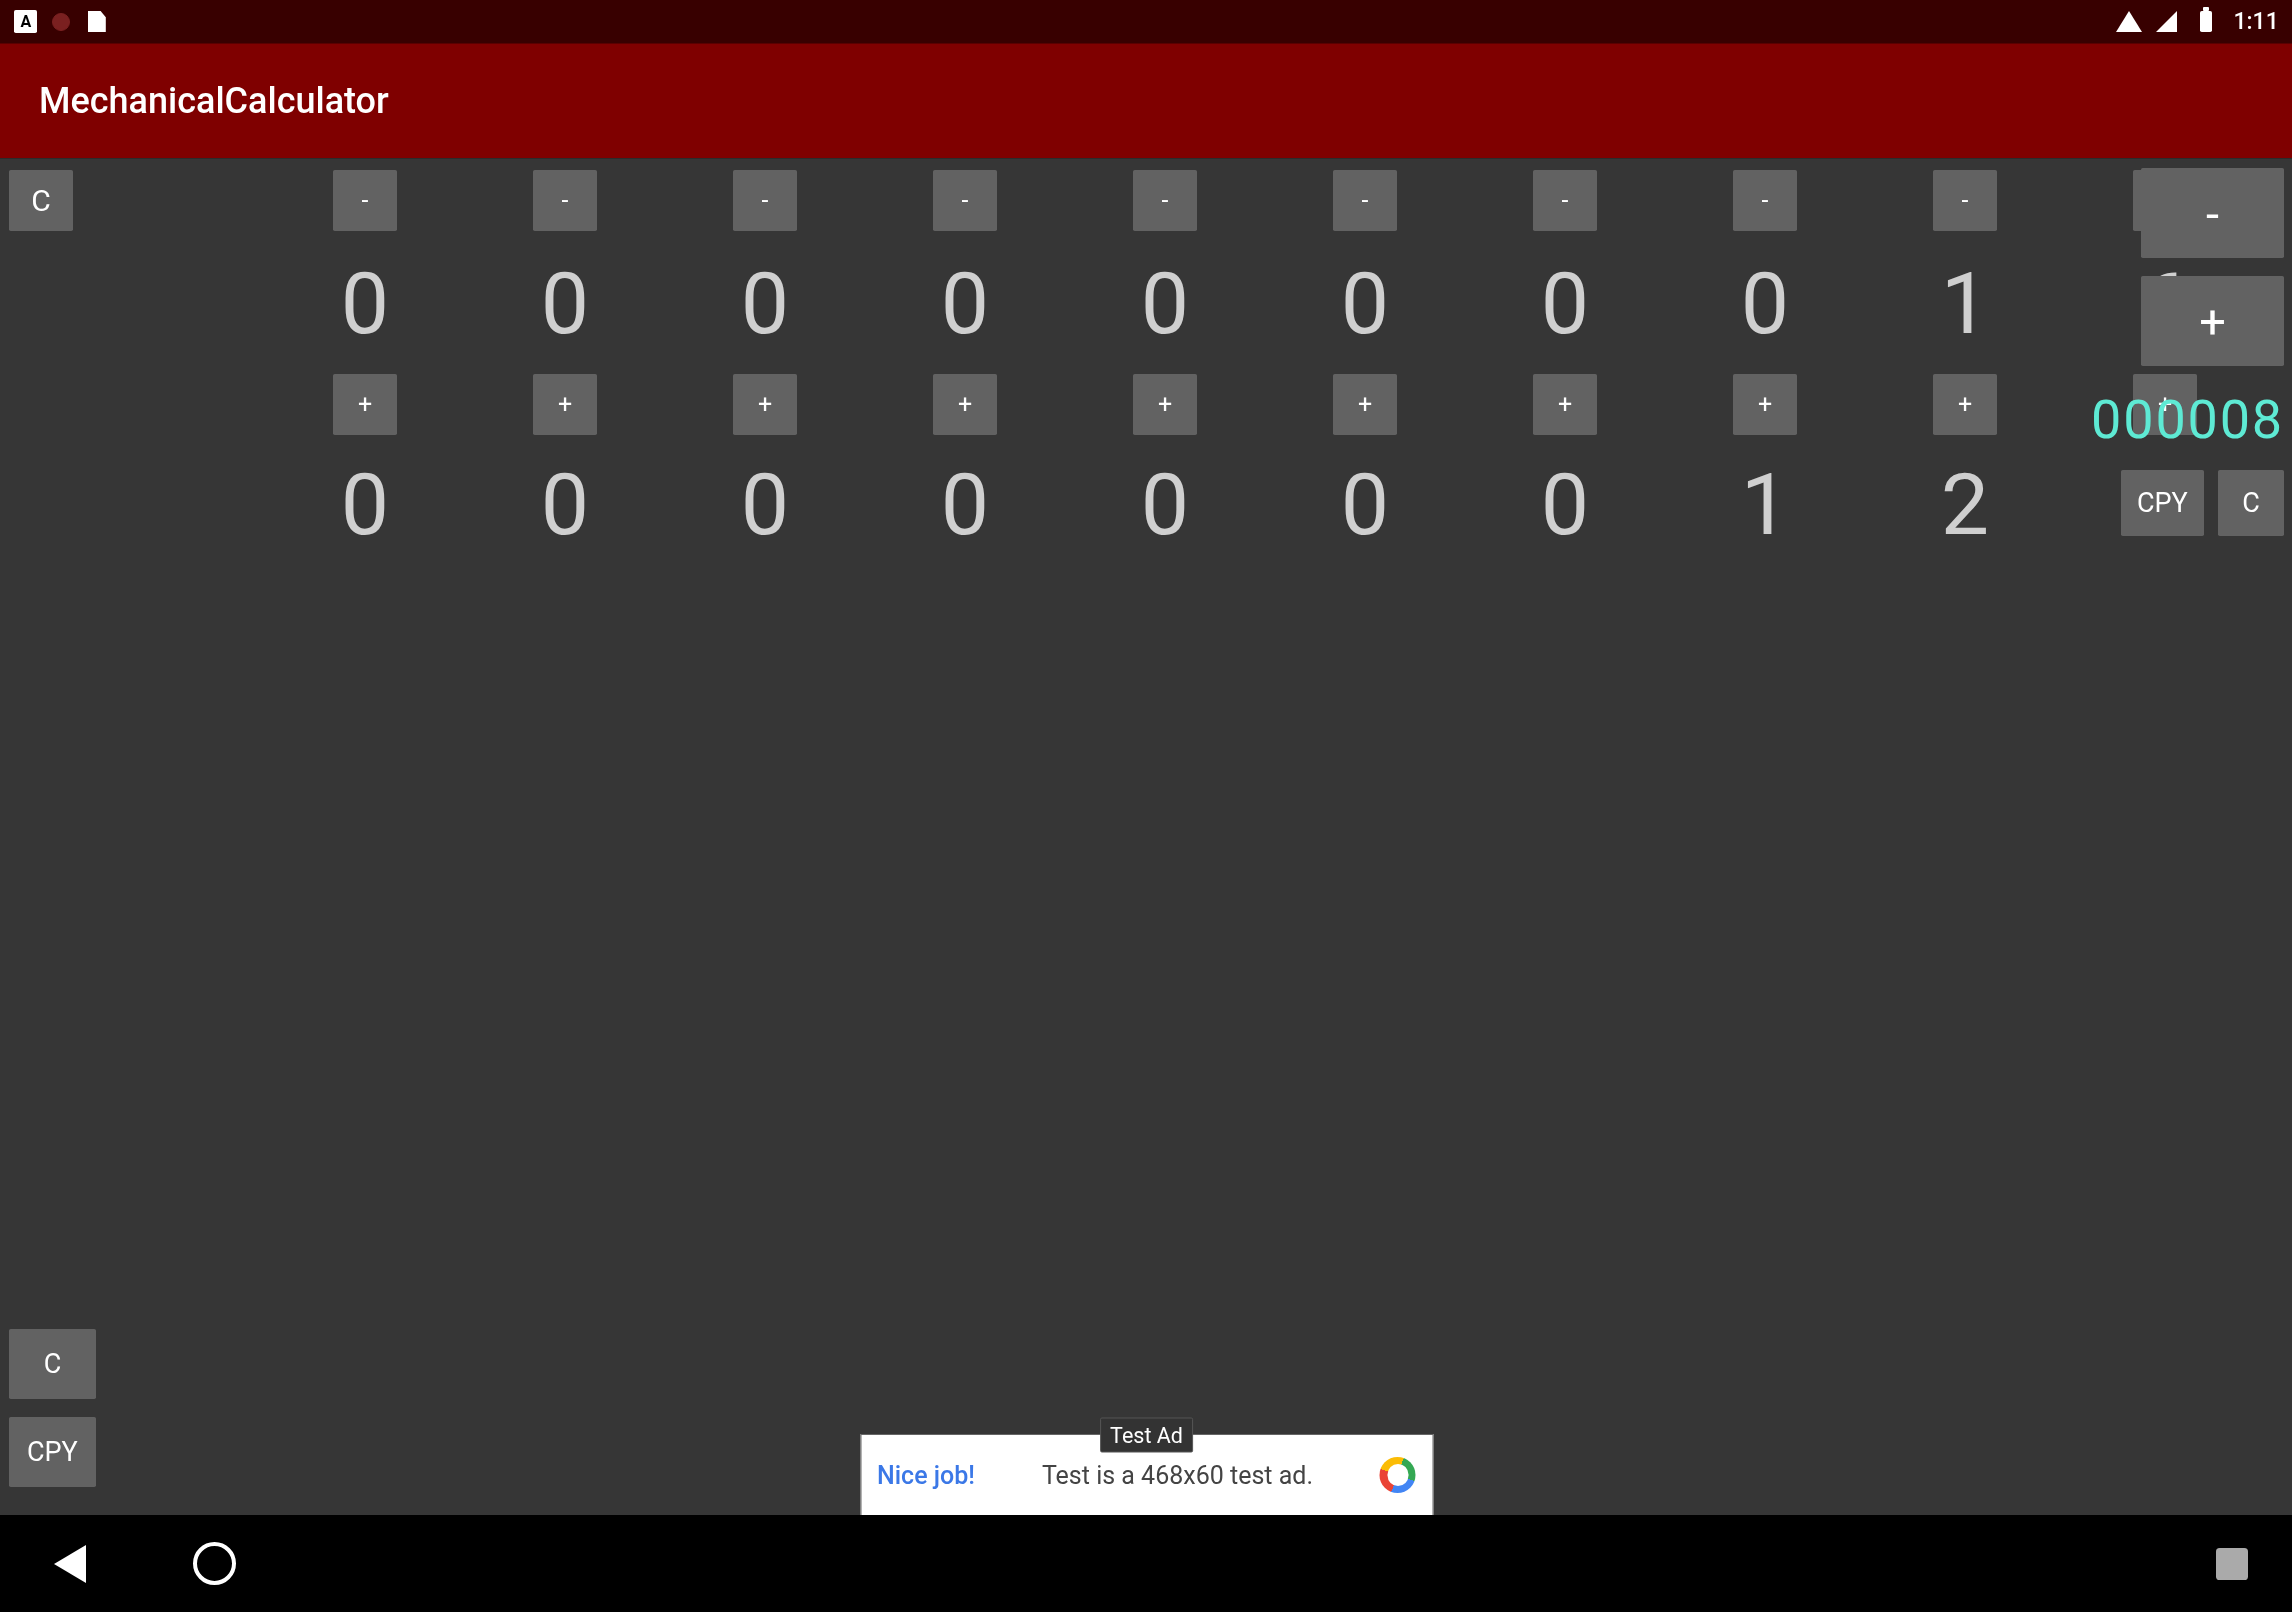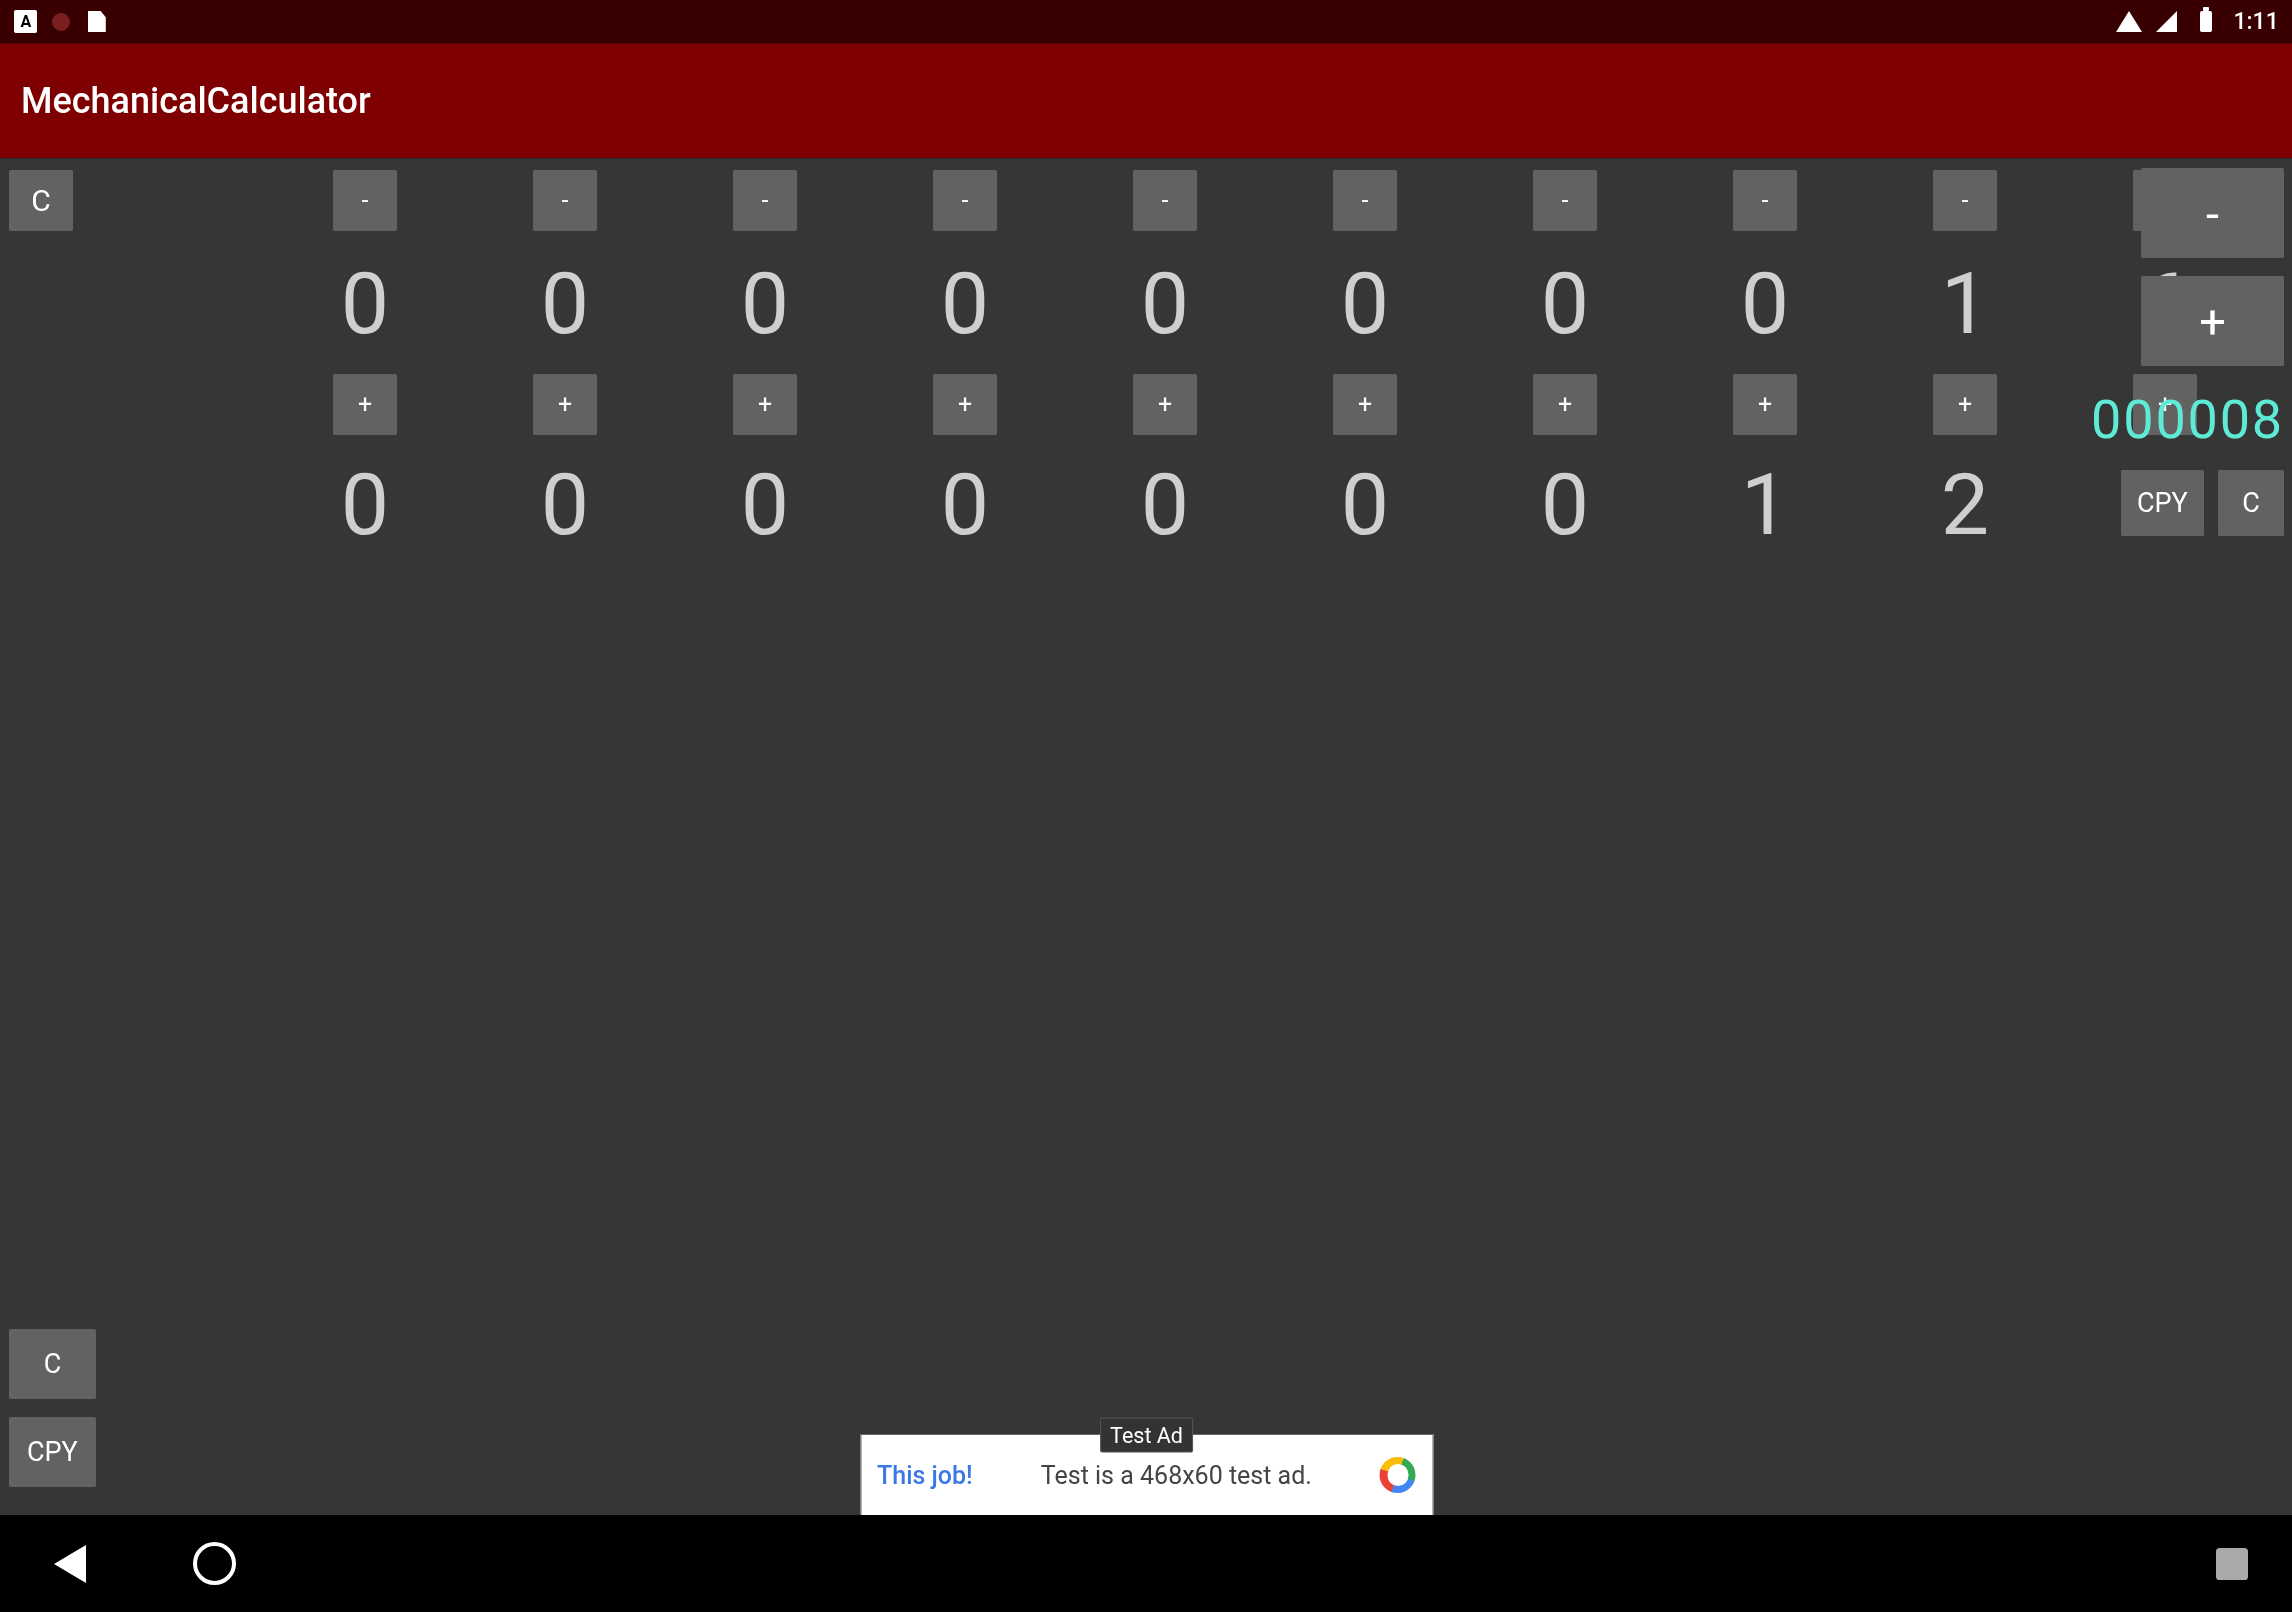--- a/index.html
+++ b/index.html
@@ -54,21 +54,21 @@
     content: ""; position: absolute; top: -3.6px; left: 3.6px; width: 5.4px; height: 3.6px; background: #fff; border-radius: 0.9px;
   }
   .clock { font-size: 23px; font-weight: 500; }
 
   
   .app-bar {
     height: 115px;
     background: #7f0000;
     display: flex;
     align-items: center;
-    padding: 0 21px;
+    padding: 0 39px;
     border-top: 1.8px solid #5a0000;
   }
   .app-title { color: #fff; font-size: 36px; font-weight: 500; }
 
   
   .main {
     position: relative;
     width: 100%;
     height: 1358px; 
     background: #363636;
@@ -304,21 +304,21 @@
     </div>
   </div>
 
   <div class="bottom-left">
     <div class="bl-btn">C</div>
     <div class="bl-btn">CPY</div>
   </div>
 
   <div class="ad">
     <div class="ad-tag">Test Ad</div>
-    <span class="ad-left">This job!</span>
+    <span class="ad-left">Nice job!</span>
     <span class="ad-mid">Test is a 468x60 test ad.</span>
     <span class="ad-logo"></span>
   </div>
 
 </div>
 
 <div class="nav-bar">
   <div class="nav-back"></div>
   <div class="nav-home"></div>
   <div class="nav-recent"></div>

